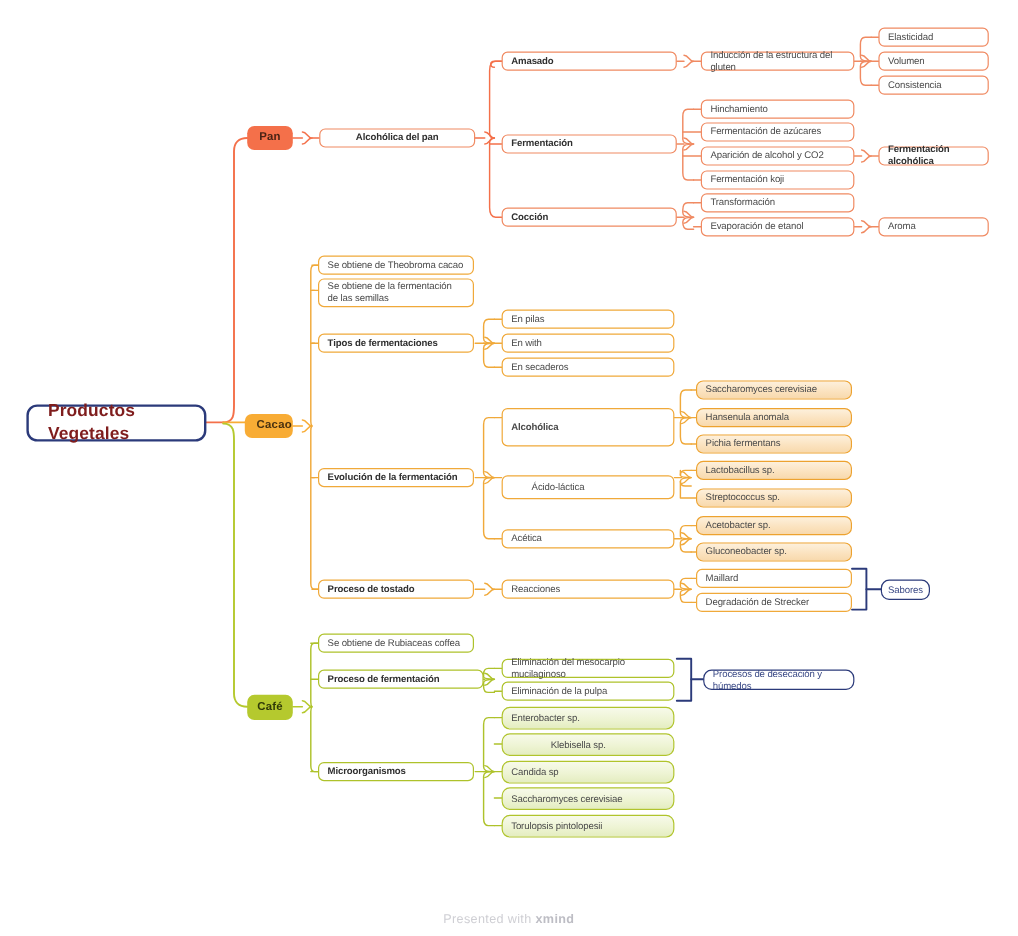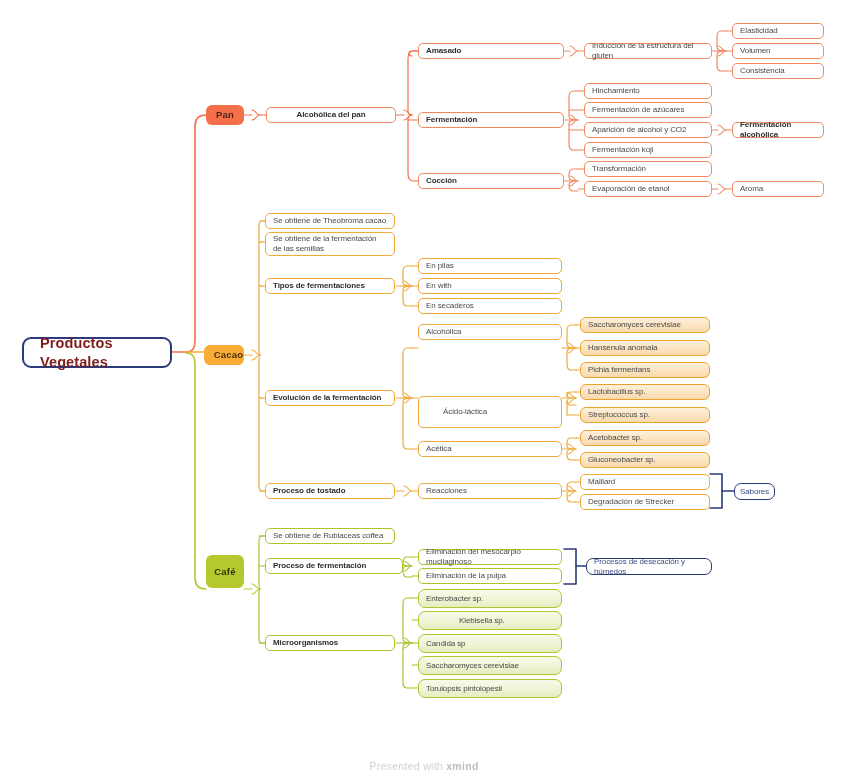--- a/index.html
+++ b/index.html
@@ -196,21 +196,21 @@
   <div class="node center" style="left:22px;top:337px;width:150px;height:31px;">
     <span>Productos Vegetales</span>
   </div>
 
   <div class="node pill pan" style="left:206px;top:105px;width:38px;height:20px;">
     <span>Pan</span>
   </div>
   <div class="node pill cacao" style="left:204px;top:345px;width:40px;height:20px;">
     <span>Cacao</span>
   </div>
-  <div class="node pill cafe" style="left:206px;top:555px;width:38px;height:33px;">
+  <div class="node pill cafe" style="left:206px;top:579px;width:38px;height:21px;">
     <span>Café</span>
   </div>
 
   <div class="node n-orange bold" style="left:266px;top:107px;width:130px;height:16px;justify-content:center;">
     <span>Alcohólica del pan</span>
   </div>
 
   <div class="node n-orange bold" style="left:418px;top:43px;width:146px;height:16px;">
     <span>Amasado</span>
   </div>
@@ -278,24 +278,24 @@
   <div class="node n-amber" style="left:418px;top:258px;width:144px;height:16px;">
     <span>En pilas</span>
   </div>
   <div class="node n-amber" style="left:418px;top:278px;width:144px;height:16px;">
     <span>En with</span>
   </div>
   <div class="node n-amber" style="left:418px;top:298px;width:144px;height:16px;">
     <span>En secaderos</span>
   </div>
 
-  <div class="node n-amber" style="left:418px;top:324px;width:144px;height:16px;">
+  <div class="node n-amber" style="left:418px;top:340px;width:144px;height:32px;font-weight:bold;">
     <span>Alcohólica</span>
   </div>
-  <div class="node n-amber" style="left:418px;top:396px;width:144px;height:32px;padding-left:24px;">
+  <div class="node n-amber" style="left:418px;top:396px;width:144px;height:20px;padding-left:24px;">
     <span>Ácido-láctica</span>
   </div>
   <div class="node n-amber" style="left:418px;top:441px;width:144px;height:16px;">
     <span>Acética</span>
   </div>
 
   <div class="node fill-amber" style="left:580px;top:317px;width:130px;height:16px;">
     <span>Saccharomyces cerevisiae</span>
   </div>
   <div class="node fill-amber" style="left:580px;top:340px;width:130px;height:16px;">

